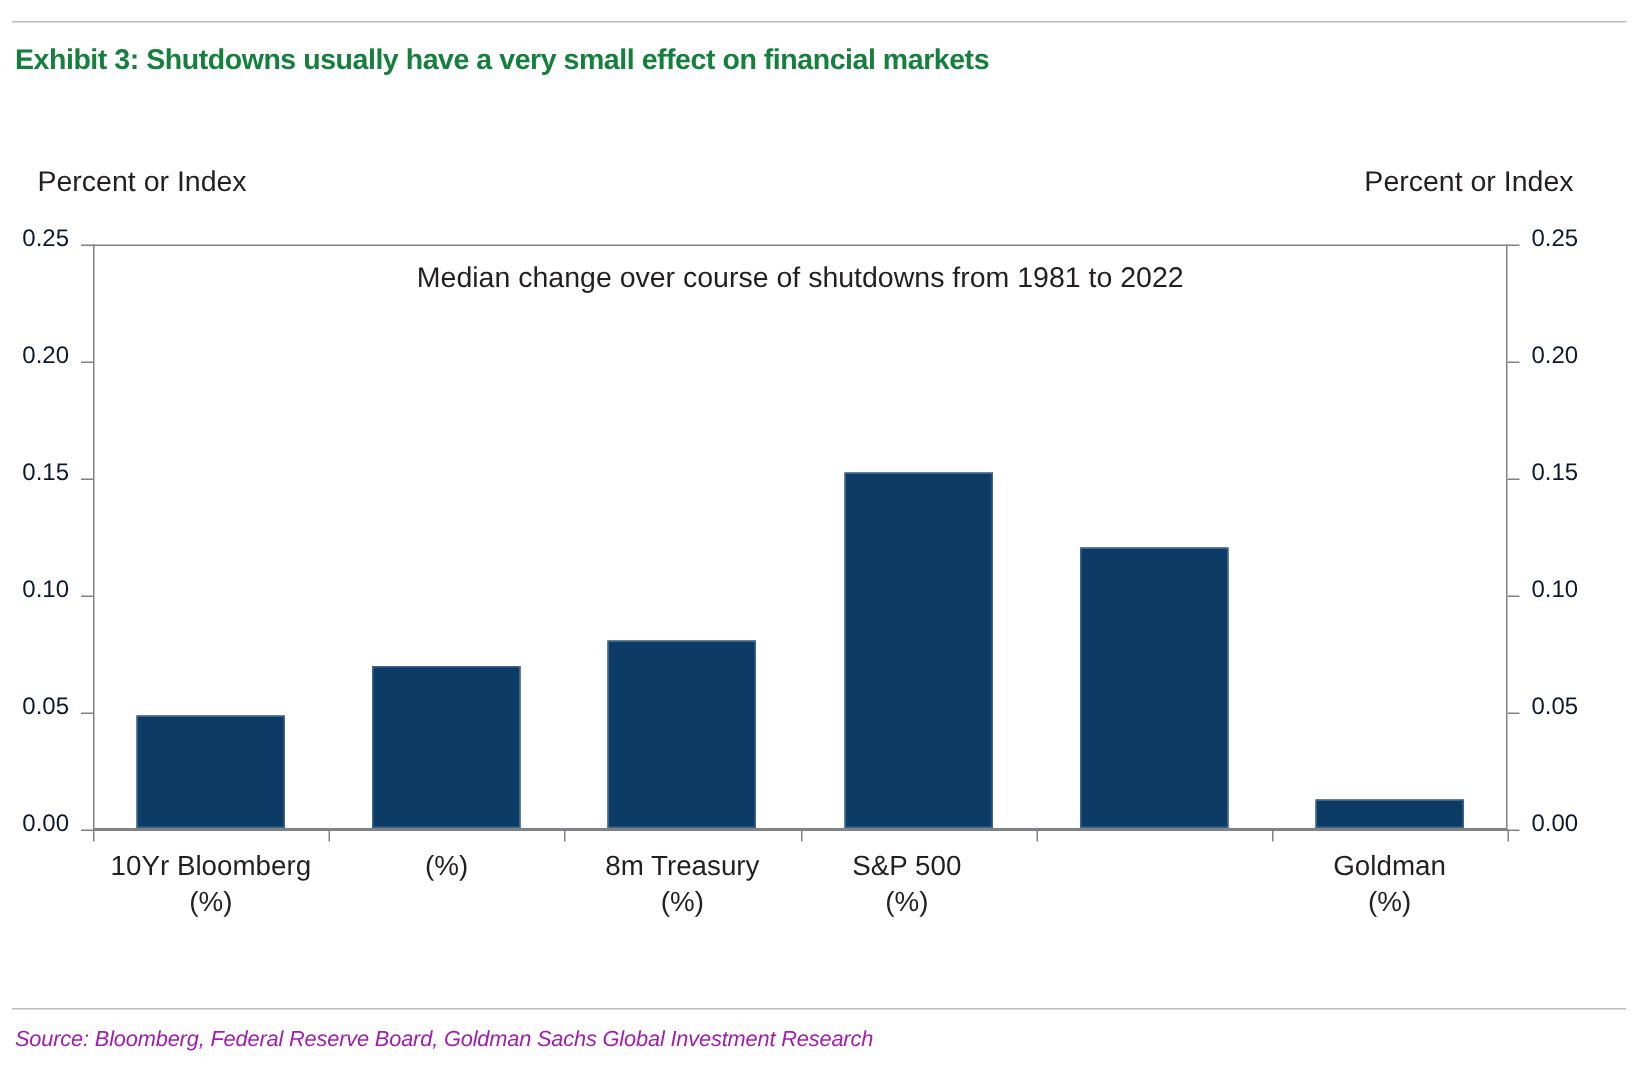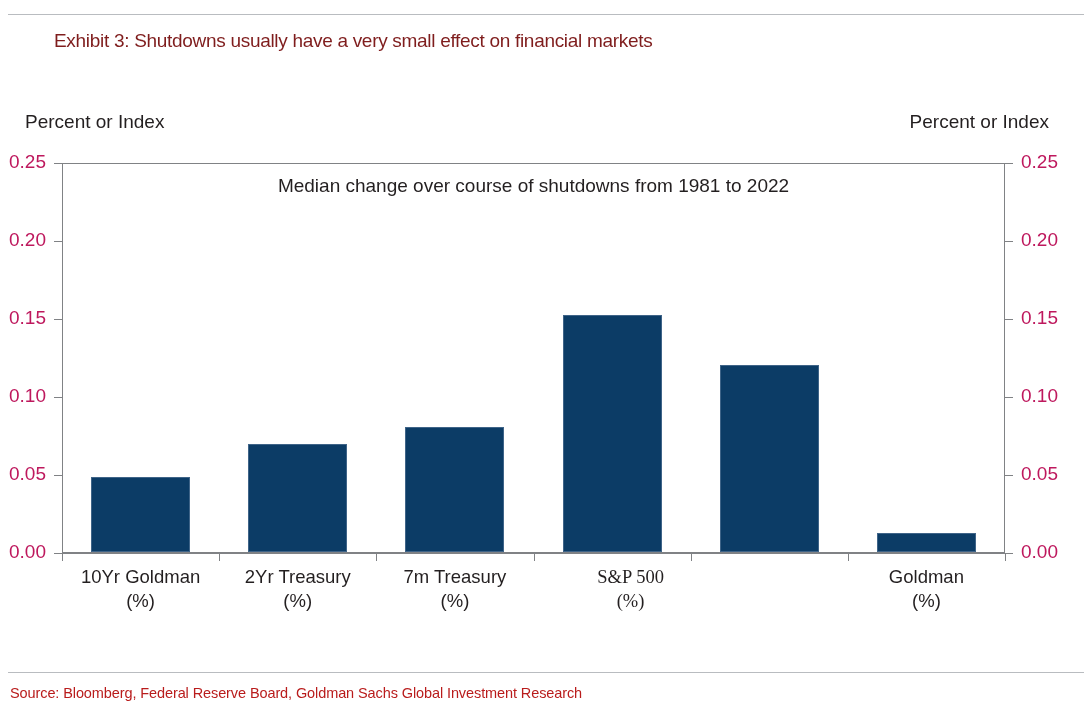--- a/index.html
+++ b/index.html
@@ -31,25 +31,24 @@
     background: #b9bcc0;
   }
 
   
   .exhibit-title {
     position: absolute;
     left: 10px;
     top: 30px;
     font-family: "Liberation Sans", sans-serif;
     font-size: 19px;
-    font-weight: normal;
+    font-weight: bold;
     letter-spacing: -0.3px;
-    color: #7f1d1d;
-    white-space: nowrap;
-    margin-left: 44px;
+    color: #15803d;
+    white-space: nowrap;
   }
 
   
   .unit-left {
     position: absolute;
     left: 25px;
     top: 111px;
     font-size: 19px;
     color: #231f20;
   }
@@ -83,22 +82,22 @@
     position: absolute;
     width: 8px;
     height: 1px;
     background: #808285;
   }
   .ytick-mark.left  { left: -8px; }
   .ytick-mark.right { left: 943px; }
 
   .ytick-label {
     position: absolute;
-    font-size: 19px;
-    color: #be185d;
+    font-size: 16px;
+    color: #0f172a;
     white-space: nowrap;
   }
   .ytick-label.left  { right: 100%; margin-right: 16px; text-align: right; }
   .ytick-label.right { left: 100%;  margin-left: 16px;  text-align: left;  }
 
   
   .xtick-mark {
     position: absolute;
     top: 390px;
     width: 1px;
@@ -150,23 +149,24 @@
     right: 8px;
     top: 672px;
     height: 1px;
     background: #b9bcc0;
   }
   .source {
     position: absolute;
     left: 10px;
     top: 685px;
     font-size: 14.5px;
-    color: #b91c1c;
+    color: #a21caf;
     letter-spacing: -0.1px;
     white-space: nowrap;
+    font-style: italic;
   }
 </style>
 </head>
 <body>
 
 <div class="page">
 
   <div class="top-rule"></div>
 
   <div class="exhibit-title">Exhibit 3: Shutdowns usually have a very small effect on financial markets</div>
@@ -223,32 +223,31 @@
         <div class="bar" title="2Yr Treasury: 0.069" style="left: 186.25px; width: 99px; height: 107.64px; background: rgb(12, 60, 102); border-color: rgb(63, 100, 136);"></div>
         <div class="bar" title="3m Treasury: 0.08" style="left: 343.417px; width: 99px; height: 124.8px; background: rgb(12, 60, 102); border-color: rgb(63, 100, 136);"></div>
         <div class="bar" title="S&amp;P 500: 0.152" style="left: 500.583px; width: 99px; height: 237.12px; background: rgb(12, 60, 102); border-color: rgb(63, 100, 136);"></div>
         <div class="bar" title="S&amp;P 1-m Vol: 0.12" style="left: 657.75px; width: 99px; height: 187.2px; background: rgb(12, 60, 102); border-color: rgb(63, 100, 136);"></div>
         <div class="bar" title="Dollar: 0.012" style="left: 814.917px; width: 99px; height: 18.72px; background: rgb(12, 60, 102); border-color: rgb(63, 100, 136);"></div>
       </div>
   </div>
 
   <div class="xlabels" id="xlabels">
       <div class="xlabel" style="left: 0px; width: 157.167px;">
-        <div>10Yr Goldman</div>
+        <div>10Yr Bloomberg</div>
         <div>(%)</div>
       </div>
       <div class="xlabel" style="left: 157.167px; width: 157.167px;">
-        <div>2Yr Treasury</div>
         <div>(%)</div>
       </div>
       <div class="xlabel" style="left: 314.333px; width: 157.167px;">
-        <div>7m Treasury</div>
-        <div>(%)</div>
-      </div>
-      <div class="xlabel" style="left: 490px; width: 157.167px; font-family: Liberation Serif, serif;">
+        <div>8m Treasury</div>
+        <div>(%)</div>
+      </div>
+      <div class="xlabel" style="left: 464px; width: 157.167px;">
         <div>S&amp;P 500</div>
         <div>(%)</div>
       </div>
       <div class="xlabel" style="left: 785.833px; width: 157.167px;">
         <div>Goldman</div>
         <div>(%)</div>
       </div>
     </div>
 
   <div class="footer-rule"></div>

